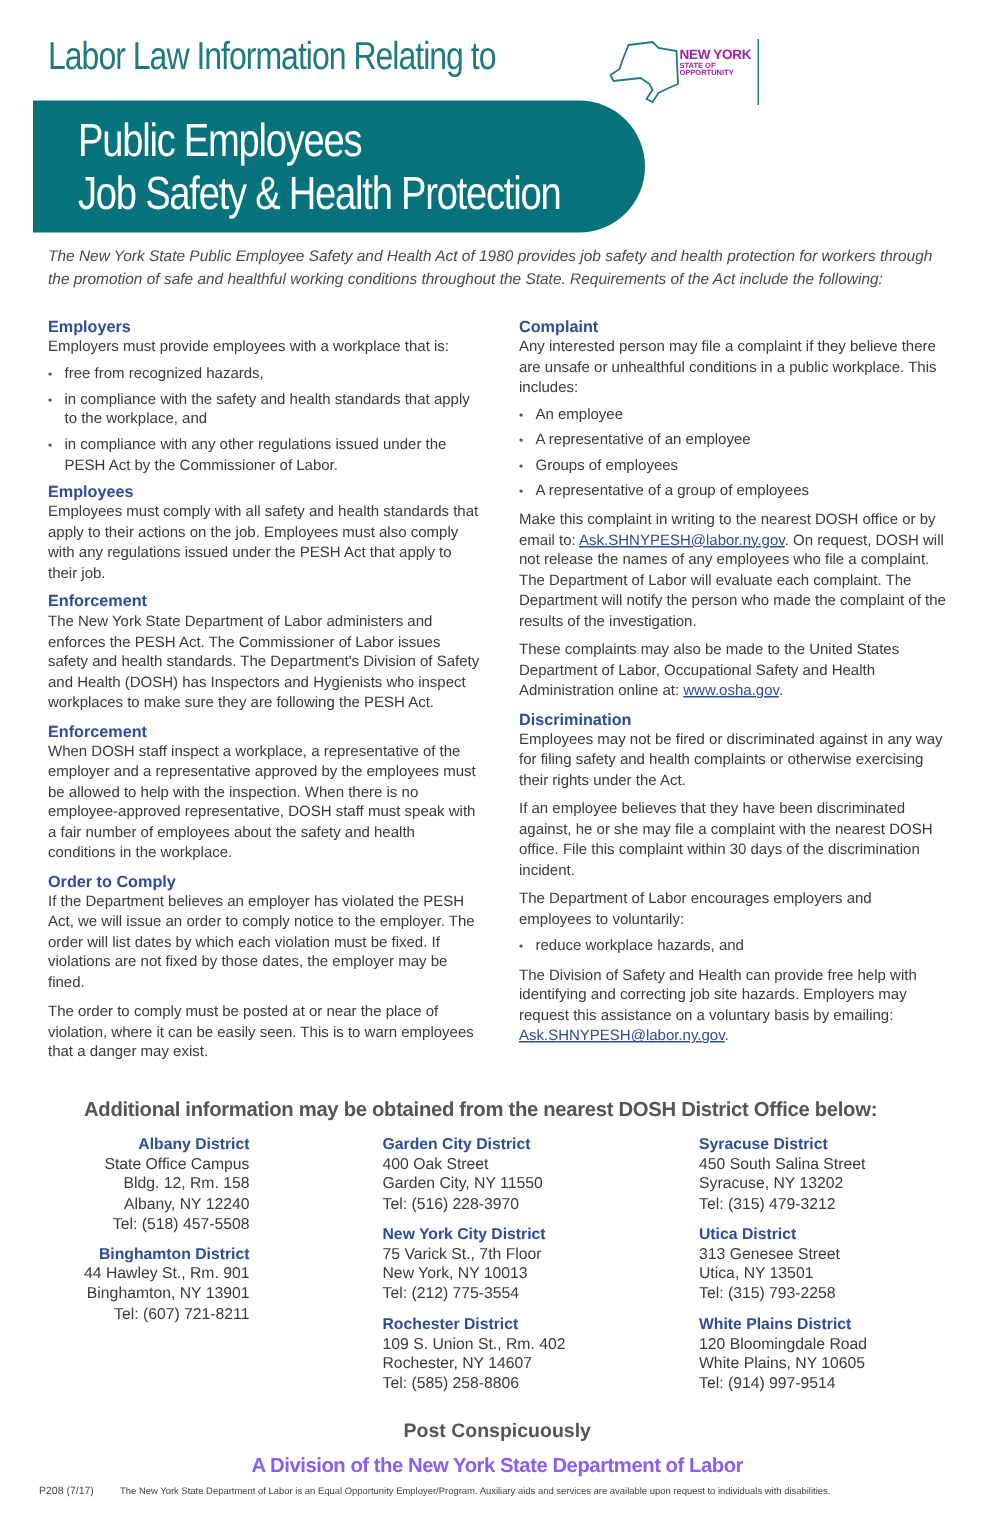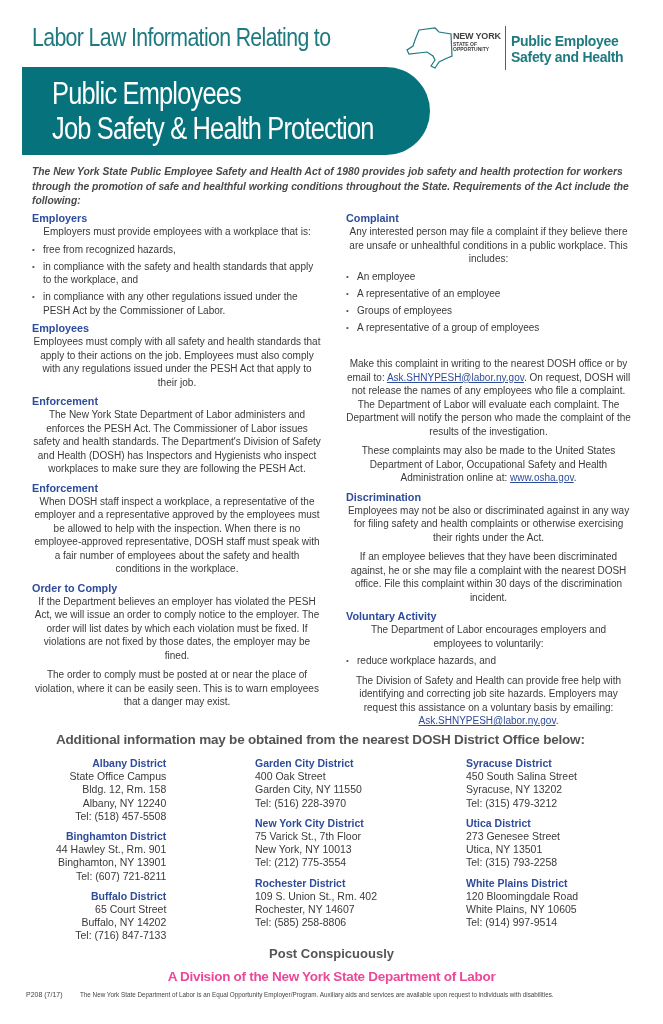--- a/index.html
+++ b/index.html
@@ -11,21 +11,21 @@
     font-family: "Liberation Sans", sans-serif;
     font-size: 26px; color: #1f7a80; letter-spacing: -0.8px;
     transform: scaleX(0.82); transform-origin: left top;
     white-space: nowrap;
   }
   .logo {
     position: absolute; left: 405px; top: 24px; width: 240px; height: 48px;
   }
   .logo svg { position: absolute; left: 0; top: 2px; }
   .logo .ny-text {
-    position: absolute; left: 48px; top: 8px; color: #404040;
+    position: absolute; left: 48px; top: 8px; color: #a21caf;
     font-weight: bold; line-height: 1;
   }
   .logo .ny-text .l1 { font-size: 9px; display: block; letter-spacing: -0.2px; }
   .logo .ny-text .l2 { font-size: 5px; display: block; margin-top: 1px; }
   .logo .ny-text .l3 { font-size: 5px; display: block; }
   .logo .divider { position: absolute; left: 100px; top: 2px; width: 1px; height: 44px; background: #1f7a80; }
   .logo .pesh {
     position: absolute; left: 106px; top: 9px; color: #1f7a80; font-weight: bold;
     font-size: 14px; line-height: 16px; letter-spacing: -0.3px; white-space: nowrap;
   }
@@ -37,30 +37,30 @@
   .banner .line {
     position: absolute; left: 30px; color: #ffffff;
     font-size: 31px; letter-spacing: -1px; white-space: nowrap;
     transform: scaleX(0.82); transform-origin: left top;
   }
   .banner .line1 { top: 9px; }
   .banner .line2 { top: 44px; }
 
   .intro {
     position: absolute; left: 32px; top: 165px; width: 600px;
-    font-size: 10.3px; line-height: 14.5px; font-style: italic; font-weight: bold;
+    font-size: 10.3px; line-height: 14.5px; font-style: italic; font-weight: normal;
     color: #4a4a4a;
   }
 
   .col { position: absolute; top: 212px; font-size: 10px; line-height: 13.5px; color: #3a3a3a; }
   .col.left { left: 32px; width: 290px; }
   .col.right { left: 346px; width: 285px; }
 
   .sec-title { color: #2e4c9c; font-weight: bold; font-size: 10.8px; line-height: 13px; }
-  .para { margin-bottom: 6px; text-align: center; }
+  .para { margin-bottom: 6px; }
   .bullets { list-style: none; margin-bottom: 4px; }
   .bullets li { position: relative; padding-left: 11px; margin-bottom: 3.5px; }
   .bullets li::before { content: "•"; position: absolute; left: 0; top: 0; font-size: 8px; color: #555; }
   .sec { margin-bottom: 5px; }
   .link { color: #2e4c9c; text-decoration: underline; }
 
   .offices-head {
     position: absolute; left: 56px; top: 732px; font-size: 13.5px; font-weight: bold; color: #555;
     white-space: nowrap; letter-spacing: -0.2px; text-align: center;
   }
@@ -70,21 +70,21 @@
   .ocol.c3 { left: 466px; }
   .office { margin-bottom: 7px; }
   .office .name { color: #2e4c9c; font-weight: bold; font-size: 10.5px; }
 
   .post {
     position: absolute; left: 0; width: 663px; top: 946px; text-align: center;
     font-size: 13px; color: #555; font-weight: bold;
   }
   .division {
     position: absolute; left: 0; width: 663px; top: 969px; text-align: center;
-    font-size: 13.5px; color: #ec4899; font-weight: bold; letter-spacing: -0.3px;
+    font-size: 13.5px; color: #8b5cf6; font-weight: bold; letter-spacing: -0.3px;
   }
   .footer {
     position: absolute; left: 26px; top: 991px; width: 620px; font-size: 6.3px; color: #444;
     white-space: nowrap;
   }
   .footer .code { display: inline-block; width: 54px; font-size: 7px; }
 </style>
 </head>
 <body>
 
@@ -93,24 +93,20 @@
 <div class="logo">
   <svg width="50" height="44" viewBox="0 0 50 44">
     <path d="M14 4 L30 2 L34 6 L46 8 L47 30 L40 33 L34 36 L30 42 L26 40 L30 34 L28 30 L22 26 L4 28 L2 24 L8 20 L10 14 Z" fill="none" stroke="#1f7a80" stroke-width="1.2"></path>
   </svg>
   <div class="ny-text">
     <span class="l1">NEW YORK</span>
     <span class="l2">STATE OF</span>
     <span class="l3">OPPORTUNITY</span>
   </div>
   <div class="divider"></div>
-  <div class="pesh">
-    <div>Public Employee</div>
-    <div>Safety and Health</div>
-  </div>
 </div>
 
 <div class="banner">
   <div class="line line1">Public Employees</div>
   <div class="line line2">Job Safety &amp; Health Protection</div>
 </div>
 
 <p class="intro">The New York State Public Employee Safety and Health Act of 1980 provides job safety and health protection for workers through the promotion of safe and healthful working conditions throughout the State. Requirements of the Act include the following:</p>
 
 <div class="col left">
@@ -139,40 +135,39 @@
     <div class="sec-title">Order to Comply</div>
     <div class="para">If the Department believes an employer has violated the PESH Act, we will issue an order to comply notice to the employer. The order will list  dates by which each violation must be fixed. If  violations are not fixed by those dates, the employer may be fined.</div>
     <div class="para">The order to comply must be posted at or near the place of violation, where it can be easily seen. This is to warn employees that a danger may exist.</div>
   </div>
 </div>
 
 <div class="col right">
   <div class="sec">
     <div class="sec-title">Complaint</div>
     <div class="para" style="margin-bottom:4px">Any interested person may file a complaint if they believe there are unsafe or unhealthful conditions in a public workplace. This includes:</div>
-    <ul class="bullets" style="margin-bottom:23px">
+    <ul class="bullets" style="margin-bottom:6px">
       <li>An employee</li>
       <li>A representative of an employee</li>
       <li>Groups of employees</li>
       <li>A representative of a group of employees</li>
     </ul>
     <div class="para">
       <span>Make this complaint in writing to the nearest DOSH office or by email to: </span><a class="link">Ask.SHNYPESH@labor.ny.gov</a><span>. On request, DOSH will not release the names of any employees who file a complaint. The Department of Labor will evaluate each complaint. The Department will notify the person who made the complaint of the results of the investigation.</span>
     </div>
     <div class="para">
       <span>These complaints may also be made to the United States Department of Labor, Occupational Safety and Health Administration online at: </span><a class="link">www.osha.gov</a><span>.</span>
     </div>
   </div>
   <div class="sec">
     <div class="sec-title">Discrimination</div>
-    <div class="para">Employees may not be also or discriminated against in any way for filing safety and health complaints or otherwise exercising their rights under the Act.</div>
+    <div class="para">Employees may not be fired or discriminated against in any way for filing safety and health complaints or otherwise exercising their rights under the Act.</div>
     <div class="para">If an employee believes that they have been discriminated against, he or she may file a complaint with the nearest DOSH office. File this complaint within 30 days of the discrimination incident.</div>
   </div>
   <div class="sec">
-    <div class="sec-title">Voluntary Activity</div>
     <div class="para" style="margin-bottom:4px">The Department of Labor encourages employers and employees to voluntarily:</div>
     <ul class="bullets" style="margin-bottom:6px">
       <li>reduce workplace hazards, and</li>
     </ul>
     <div class="para">
       <span>The Division of Safety and Health can provide free help with identifying and correcting job site hazards. Employers may request this assistance on a voluntary basis by emailing: </span><a class="link">Ask.SHNYPESH@labor.ny.gov</a><span>.</span>
     </div>
   </div>
 </div>
 
@@ -185,26 +180,20 @@
     <div>Bldg. 12, Rm. 158</div>
     <div>Albany, NY 12240</div>
     <div>Tel: (518) 457-5508</div>
   </div>
   <div class="office">
     <div class="name">Binghamton District</div>
     <div>44 Hawley St., Rm. 901</div>
     <div>Binghamton, NY 13901</div>
     <div>Tel: (607) 721-8211</div>
   </div>
-  <div class="office">
-    <div class="name">Buffalo District</div>
-    <div>65 Court Street</div>
-    <div>Buffalo, NY 14202</div>
-    <div>Tel: (716) 847-7133</div>
-  </div>
 </div>
 
 <div class="ocol c2">
   <div class="office">
     <div class="name">Garden City District</div>
     <div>400 Oak Street</div>
     <div>Garden City, NY 11550</div>
     <div>Tel: (516) 228-3970</div>
   </div>
   <div class="office">
@@ -223,21 +212,21 @@
 
 <div class="ocol c3">
   <div class="office">
     <div class="name">Syracuse District</div>
     <div>450 South Salina Street</div>
     <div>Syracuse, NY 13202</div>
     <div>Tel: (315) 479-3212</div>
   </div>
   <div class="office">
     <div class="name">Utica District</div>
-    <div>273 Genesee Street</div>
+    <div>313 Genesee Street</div>
     <div>Utica, NY 13501</div>
     <div>Tel: (315) 793-2258</div>
   </div>
   <div class="office">
     <div class="name">White Plains District</div>
     <div>120 Bloomingdale Road</div>
     <div>White Plains, NY 10605</div>
     <div>Tel: (914) 997-9514</div>
   </div>
 </div>

